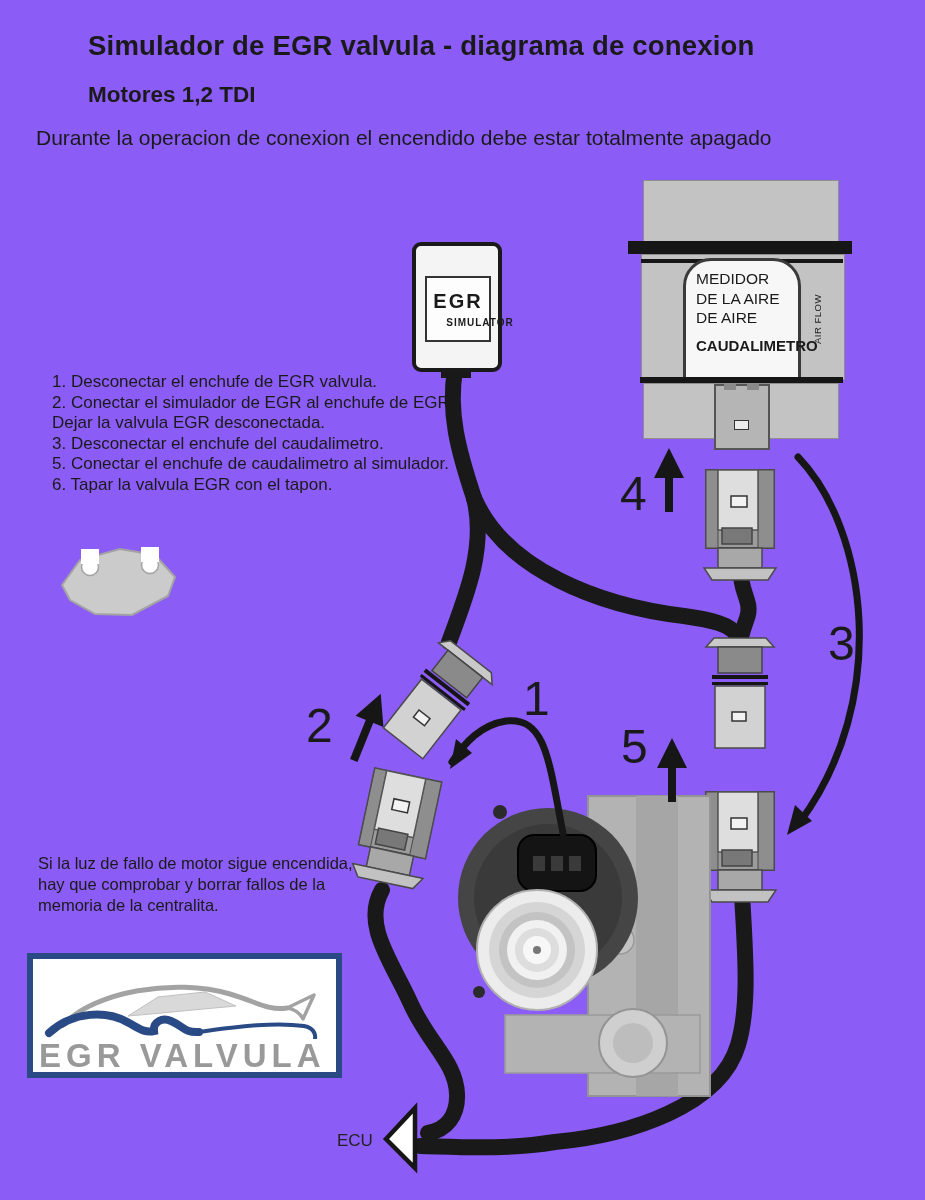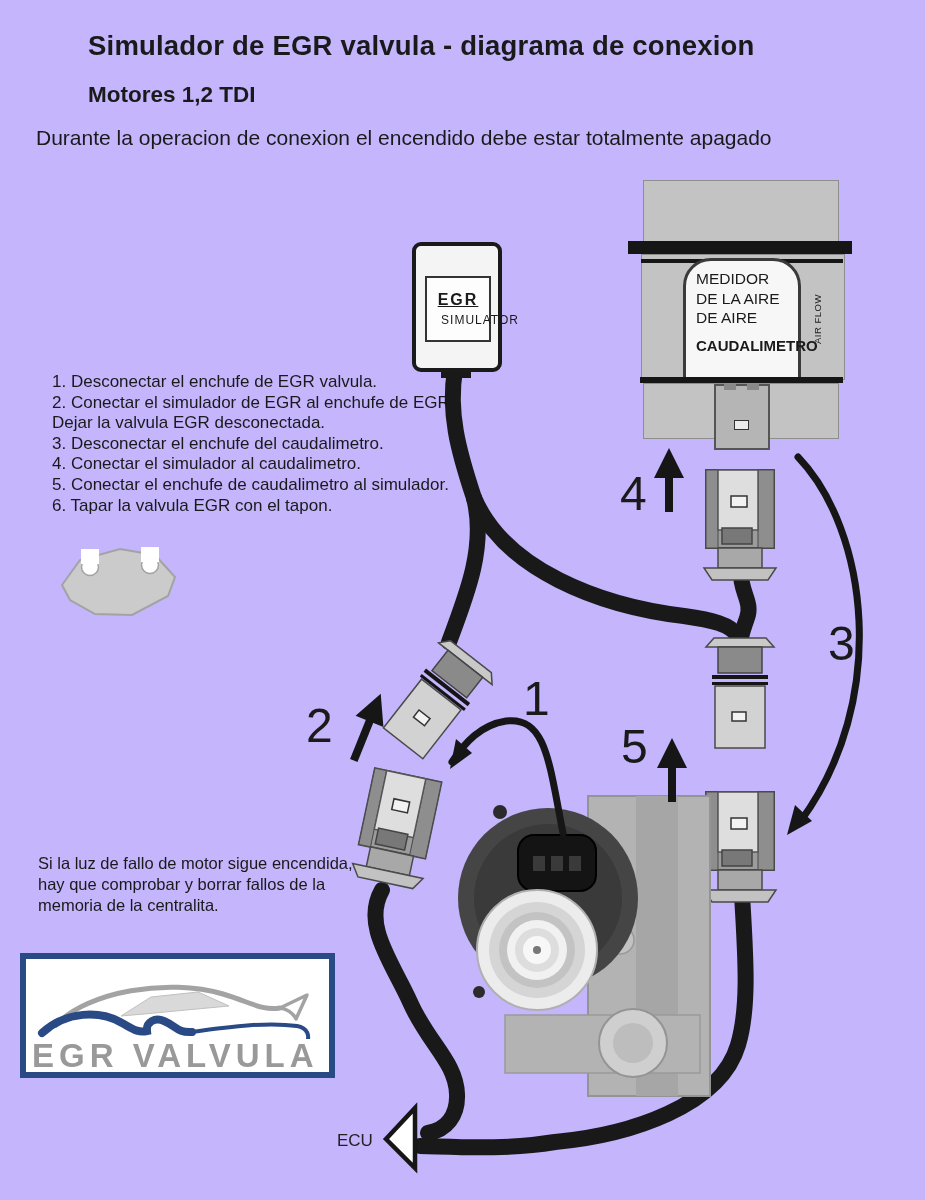--- a/index.html
+++ b/index.html
@@ -1,18 +1,18 @@
 <!DOCTYPE html>
 <html><head>
 <meta charset="utf-8">
 <style>
   html,body{margin:0;padding:0;background:#ffffff;}
   .canvas{
     position:relative;width:925px;height:1200px;overflow:hidden;
-    background:#c4b5fd;font-family:"Liberation Sans",sans-serif;color:#1a1a1a;
+    background:#8b5cf6;font-family:"Liberation Sans",sans-serif;color:#1a1a1a;
   }
   .abs{position:absolute;}
   svg{display:block;}
   .svg-layer{position:absolute;left:0;top:0;z-index:1;}
   .hud{z-index:2;}
 
   .title{left:88px;top:30px;font-size:27.5px;font-weight:bold;white-space:nowrap;letter-spacing:.2px;}
   .subtitle{left:88px;top:82px;font-size:22.5px;font-weight:bold;white-space:nowrap;}
   .warning{left:36px;top:126px;font-size:21px;white-space:nowrap;}
 
@@ -20,22 +20,22 @@
   .instructions div{white-space:nowrap;}
 
   .notes-p1{left:38px;top:805px;width:330px;font-size:16.5px;line-height:21px;}
   .notes-p2{left:38px;top:853px;width:335px;font-size:16.5px;line-height:21px;}
 
   
   .sim-box{left:412px;top:242px;width:82px;height:122px;background:#f4f4f4;
     border:4px solid #1a1a1a;border-radius:9px;}
   .sim-inner{position:absolute;left:9px;top:30px;width:62px;height:62px;background:#fdfdfd;
     border:2px solid #333;display:flex;flex-direction:column;align-items:center;justify-content:center;}
-  .sim-egr{font-size:16px;font-weight:bold;letter-spacing:2px;text-decoration:underline;}
-  .sim-simulator{font-size:12px;font-weight:normal;letter-spacing:1px;margin-top:4px;margin-left:44px;}
+  .sim-egr{font-size:20px;font-weight:bold;letter-spacing:2px;}
+  .sim-simulator{font-size:10px;font-weight:bold;letter-spacing:1px;margin-top:4px;margin-left:44px;}
 
   
   .maf-top{left:643px;top:180px;width:194px;height:63px;background:#c3c3c3;border:1px solid #8e8e8e;}
   .maf-band1{left:628px;top:241px;width:224px;height:13px;background:#161616;}
   .maf-mid{left:641px;top:254px;width:202px;height:124px;background:#c3c3c3;border:1px solid #8e8e8e;}
   .maf-thinline{left:641px;top:259px;width:202px;height:4px;background:#161616;}
   .maf-label{left:683px;top:258px;width:118px;height:150px;background:#f7f7f7;
     border:3.5px solid #3a3a3a;border-radius:28px;padding:8px 0 0 10px;box-sizing:border-box;}
   .maf-label .l{font-size:15.5px;line-height:19.5px;white-space:nowrap;}
   .maf-caption{font-size:15px;font-weight:bold;margin-top:9px;white-space:nowrap;}
@@ -51,21 +51,21 @@
   .stepnum{font-size:48px;color:#1a1a1a;}
   .step1{left:523px;top:671px;}
   .step2{left:306px;top:698px;}
   .step3{left:828px;top:616px;}
   .step4{left:620px;top:466px;}
   .step5{left:621px;top:719px;}
 
   .ecu-label{left:337px;top:1131px;font-size:17px;color:#222;}
 
   
-  .logo-box{left:20px;top:953px;width:303px;height:113px;background:#ffffff;border:6px solid #2a4a85;}
+  .logo-box{left:27px;top:953px;width:303px;height:113px;background:#ffffff;border:6px solid #2a4a85;}
   .logo-text{position:absolute;left:6px;top:78px;width:295px;font-size:33px;font-weight:bold;
     color:#999999;letter-spacing:5px;white-space:nowrap;}
   .logo-car{position:absolute;left:0px;top:2px;}
 </style>
 </head>
 <body>
 
 <div class="canvas">
 
   <svg class="svg-layer" width="925" height="1200" viewBox="0 0 925 1200">
@@ -194,21 +194,20 @@
 
   <div class="abs hud title">Simulador de EGR valvula - diagrama de conexion</div>
   <div class="abs hud subtitle">Motores 1,2 TDI</div>
   <div class="abs hud warning">Durante la operacion de conexion el encendido debe estar totalmente apagado</div>
 
   <div class="abs hud instructions">
     <div>1. Desconectar el enchufe de EGR valvula.</div>
     <div>2. Conectar el simulador de EGR al enchufe de EGR.</div>
     <div>Dejar la valvula EGR desconectada.</div>
     <div>3. Desconectar el enchufe del caudalimetro.</div>
-    <div>4. Conectar el simulador al caudalimetro.</div>
     <div>5. Conectar el enchufe de caudalimetro al simulador.</div>
     <div>6. Tapar la valvula EGR con el tapon.</div>
   </div>
 
   <div class="abs hud sim-box">
     <div class="sim-inner">
       <div class="sim-egr">EGR</div>
       <div class="sim-simulator">SIMULATOR</div>
     </div>
   </div>

